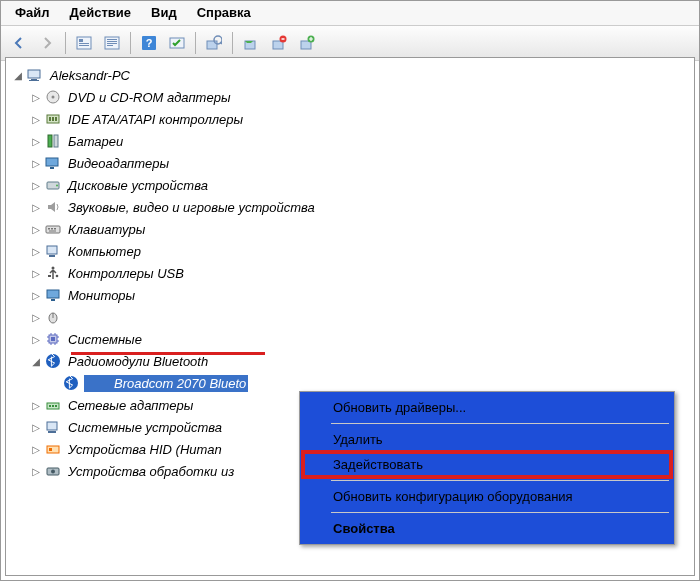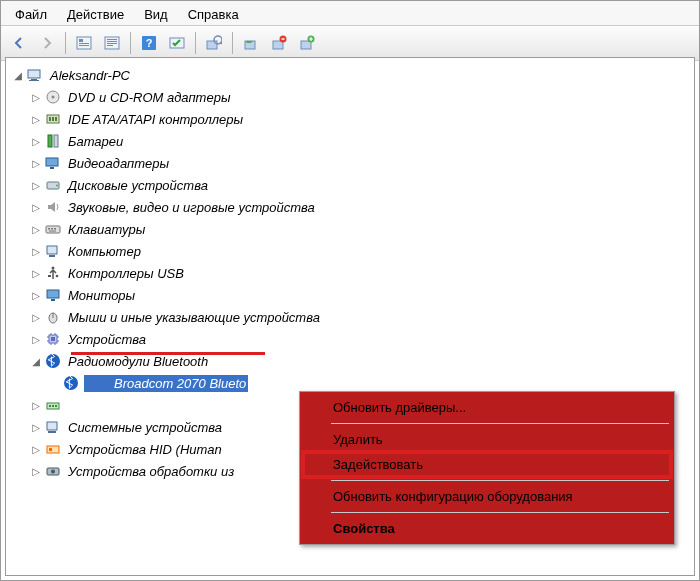--- a/index.html
+++ b/index.html
@@ -20,22 +20,22 @@
     border: 1px solid #999;
     background: #fff;
     position: relative;
   }
   
   .menubar {
     height: 22px;
     padding: 2px 4px 0 4px;
     border-bottom: 1px solid #ccc;
     display: flex;
-    align-items: center;
     background: #f7f7f7;
+    font-weight: bold;
   }
   .menubar .item {
     padding: 2px 10px;
     cursor: default;
   }
   
   .toolbar {
     height: 30px;
     padding: 2px 4px;
     border-bottom: 1px solid #ccc;
@@ -125,21 +125,21 @@
     background: #d91f1f;
     top: 351px;
     z-index: 5;
   }
   
   .ctxmenu {
     position: absolute;
     left: 298px;
     top: 390px;
     width: 368px;
-    background: #b91c1c;
+    background: #1d4ed8;
     border: 1px solid #9a9a9a;
     box-shadow: 2px 2px 4px rgba(0,0,0,.35);
     padding: 3px;
     z-index: 10;
   }
   .ctxmenu .mrow {
     padding: 5px 14px 5px 30px;
     cursor: default;
   }
   .ctxmenu .msep {
@@ -389,41 +389,40 @@
               </li>
             <li>
                 <div class="row">
               <span class="exp">▷</span>
               <span class="ico">
                     <svg viewBox="0 0 16 16">
                       <ellipse cx="8" cy="9" rx="4" ry="5" fill="#e0e0e0" stroke="#757575"></ellipse>
                       <line x1="8" y1="4" x2="8" y2="9" stroke="#757575"></line>
                     </svg>
                   </span>
-              <span class="label">Мыши и иные указывающие устройства</span>
             </div>
               </li>
             <li>
                 <div class="row">
               <span class="exp">▷</span>
               <span class="ico">
                     <svg viewBox="0 0 16 16">
                       <rect x="4" y="4" width="8" height="8" fill="#c5cae9" stroke="#5c6bc0"></rect>
                       <rect x="6" y="6" width="4" height="4" fill="#5c6bc0"></rect>
                       <line x1="2" y1="6" x2="4" y2="6" stroke="#5c6bc0"></line>
                       <line x1="2" y1="10" x2="4" y2="10" stroke="#5c6bc0"></line>
                       <line x1="12" y1="6" x2="14" y2="6" stroke="#5c6bc0"></line>
                       <line x1="12" y1="10" x2="14" y2="10" stroke="#5c6bc0"></line>
                       <line x1="6" y1="2" x2="6" y2="4" stroke="#5c6bc0"></line>
                       <line x1="10" y1="2" x2="10" y2="4" stroke="#5c6bc0"></line>
                       <line x1="6" y1="12" x2="6" y2="14" stroke="#5c6bc0"></line>
                       <line x1="10" y1="12" x2="10" y2="14" stroke="#5c6bc0"></line>
                     </svg>
                   </span>
-              <span class="label">Устройства</span>
+              <span class="label">Системные</span>
             </div>
               </li>
             <li>
               <div class="row">
                 <span class="exp">◢</span>
                 <span class="ico">
                     <svg viewBox="0 0 16 16">
                       <circle cx="8" cy="8" r="7" fill="#1f5fbf"></circle>
                       <path d="M8 2 v12 l4 -4 -8 -4 8 -4 -4 -4" fill="none" stroke="#fff" stroke-width="1.2" transform="translate(0,2) scale(.8)"></path>
                     </svg>
@@ -449,20 +448,21 @@
                 <div class="row">
               <span class="exp">▷</span>
               <span class="ico">
                     <svg viewBox="0 0 16 16">
                       <rect x="2" y="6" width="12" height="6" fill="#c8e6c9" stroke="#388e3c"></rect>
                       <rect x="4" y="8" width="2" height="2" fill="#388e3c"></rect>
                       <rect x="7" y="8" width="2" height="2" fill="#388e3c"></rect>
                       <rect x="10" y="8" width="2" height="2" fill="#388e3c"></rect>
                     </svg>
                   </span>
+              <span class="label">Сетевые адаптеры</span>
             </div>
               </li>
             <li>
                 <div class="row">
               <span class="exp">▷</span>
               <span class="ico">
                     <svg viewBox="0 0 16 16">
                       <rect x="2" y="3" width="10" height="8" fill="#d9e6f5" stroke="#4d6f98"></rect>
                       <rect x="3" y="12" width="8" height="2" fill="#4d6f98"></rect>
                     </svg>

